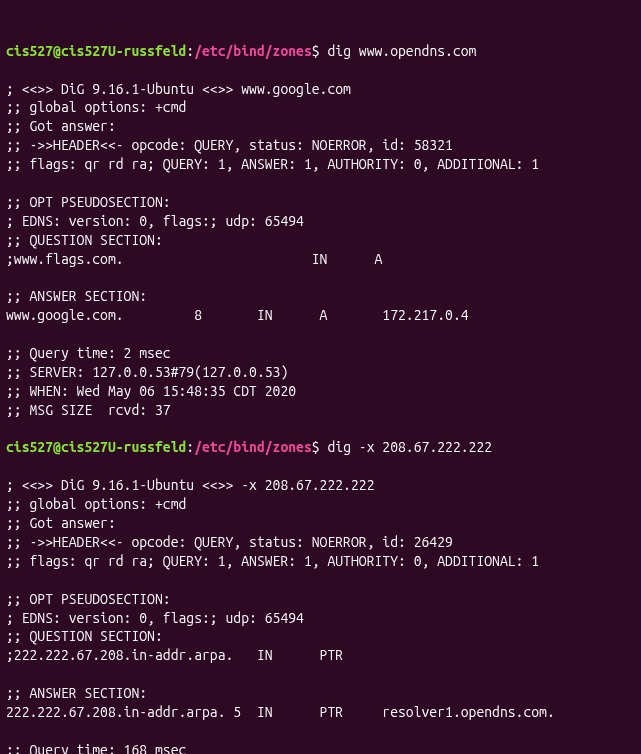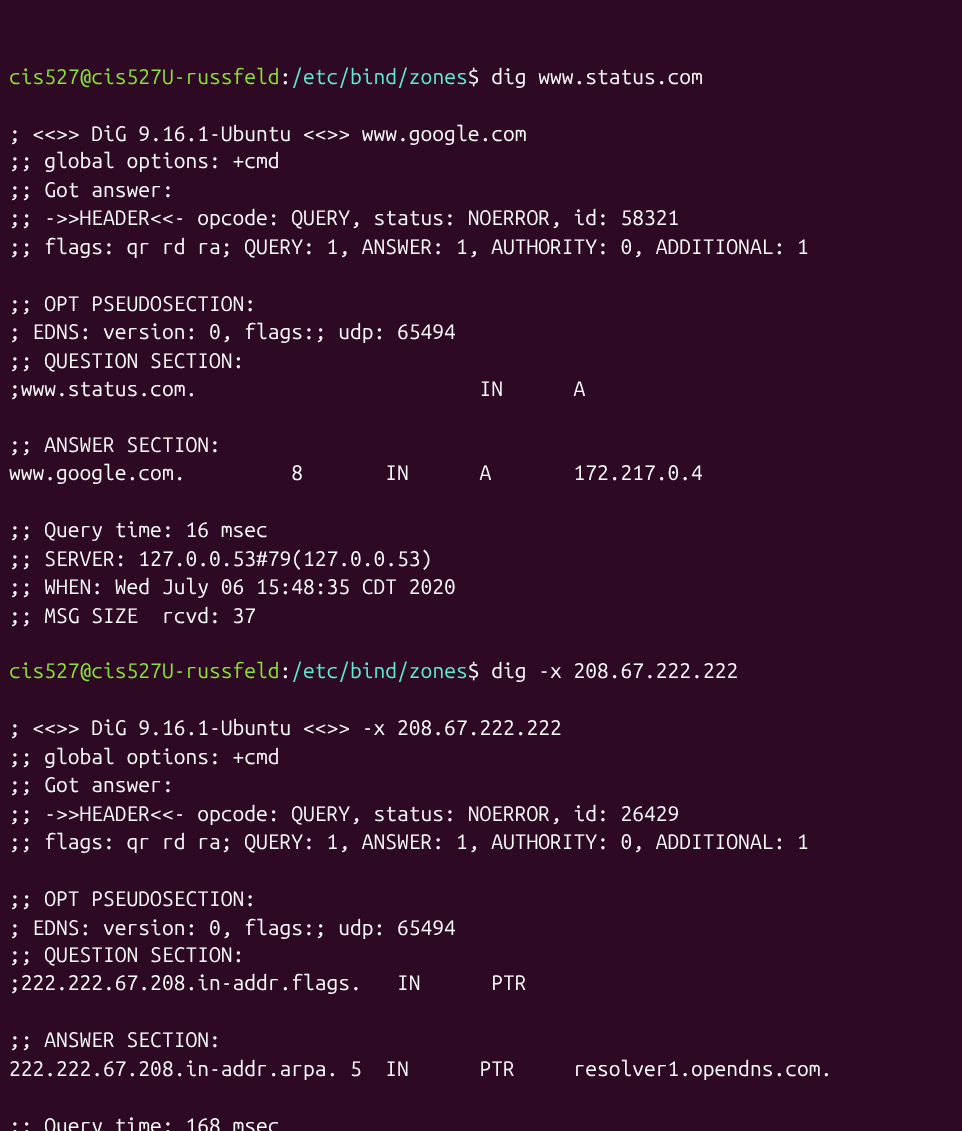--- a/index.html
+++ b/index.html
@@ -12,69 +12,69 @@
       font-family: 'Monaco', 'Menlo', 'Ubuntu Mono', 'Consolas', monospace;
       font-size: 14px;
       line-height: 1.35;
       color: #ffffff;
       padding: 4px 6px;
       width: 641px;
       white-space: pre;
     }
     .user-host {
       color: #8ae234;
-      font-weight: normal;
+      font-weight: bold;
     }
     .path {
-      color: #5eead4;
-      font-weight: normal;
+      color: #ec4899;
+      font-weight: bold;
     }
     .cmd {
       color: #ffffff;
     }
     .out {
       color: #ffffff;
     }
   </style>
 </head>
 <body>
 
-<div><span><span class="user-host">cis527@cis527U-russfeld</span><span class="out">:</span><span class="path">/etc/bind/zones</span><span class="out">$ </span><span class="cmd">dig www.status.com</span></span>
+<div><span><span class="user-host">cis527@cis527U-russfeld</span><span class="out">:</span><span class="path">/etc/bind/zones</span><span class="out">$ </span><span class="cmd">dig www.opendns.com</span></span>
 <span class="out"></span>
 <span class="out">; &lt;&lt;&gt;&gt; DiG 9.16.1-Ubuntu &lt;&lt;&gt;&gt; www.google.com</span>
 <span class="out">;; global options: +cmd</span>
 <span class="out">;; Got answer:</span>
 <span class="out">;; -&gt;&gt;HEADER&lt;&lt;- opcode: QUERY, status: NOERROR, id: 58321</span>
 <span class="out">;; flags: qr rd ra; QUERY: 1, ANSWER: 1, AUTHORITY: 0, ADDITIONAL: 1</span>
 <span class="out"></span>
 <span class="out">;; OPT PSEUDOSECTION:</span>
 <span class="out">; EDNS: version: 0, flags:; udp: 65494</span>
 <span class="out">;; QUESTION SECTION:</span>
-<span class="out">;www.status.com.                        IN      A</span>
+<span class="out">;www.flags.com.                        IN      A</span>
 <span class="out"></span>
 <span class="out">;; ANSWER SECTION:</span>
 <span class="out">www.google.com.         8       IN      A       172.217.0.4</span>
 <span class="out"></span>
-<span class="out">;; Query time: 16 msec</span>
+<span class="out">;; Query time: 2 msec</span>
 <span class="out">;; SERVER: 127.0.0.53#79(127.0.0.53)</span>
-<span class="out">;; WHEN: Wed July 06 15:48:35 CDT 2020</span>
+<span class="out">;; WHEN: Wed May 06 15:48:35 CDT 2020</span>
 <span class="out">;; MSG SIZE  rcvd: 37</span>
 <span class="out"></span>
 <span><span class="user-host">cis527@cis527U-russfeld</span><span class="out">:</span><span class="path">/etc/bind/zones</span><span class="out">$ </span><span class="cmd">dig -x 208.67.222.222</span></span>
 <span class="out"></span>
 <span class="out">; &lt;&lt;&gt;&gt; DiG 9.16.1-Ubuntu &lt;&lt;&gt;&gt; -x 208.67.222.222</span>
 <span class="out">;; global options: +cmd</span>
 <span class="out">;; Got answer:</span>
 <span class="out">;; -&gt;&gt;HEADER&lt;&lt;- opcode: QUERY, status: NOERROR, id: 26429</span>
 <span class="out">;; flags: qr rd ra; QUERY: 1, ANSWER: 1, AUTHORITY: 0, ADDITIONAL: 1</span>
 <span class="out"></span>
 <span class="out">;; OPT PSEUDOSECTION:</span>
 <span class="out">; EDNS: version: 0, flags:; udp: 65494</span>
 <span class="out">;; QUESTION SECTION:</span>
-<span class="out">;222.222.67.208.in-addr.flags.   IN      PTR</span>
+<span class="out">;222.222.67.208.in-addr.arpa.   IN      PTR</span>
 <span class="out"></span>
 <span class="out">;; ANSWER SECTION:</span>
 <span class="out">222.222.67.208.in-addr.arpa. 5  IN      PTR     resolver1.opendns.com.</span>
 <span class="out"></span>
 <span class="out">;; Query time: 168 msec</span>
 
 
 </div>
 
 

